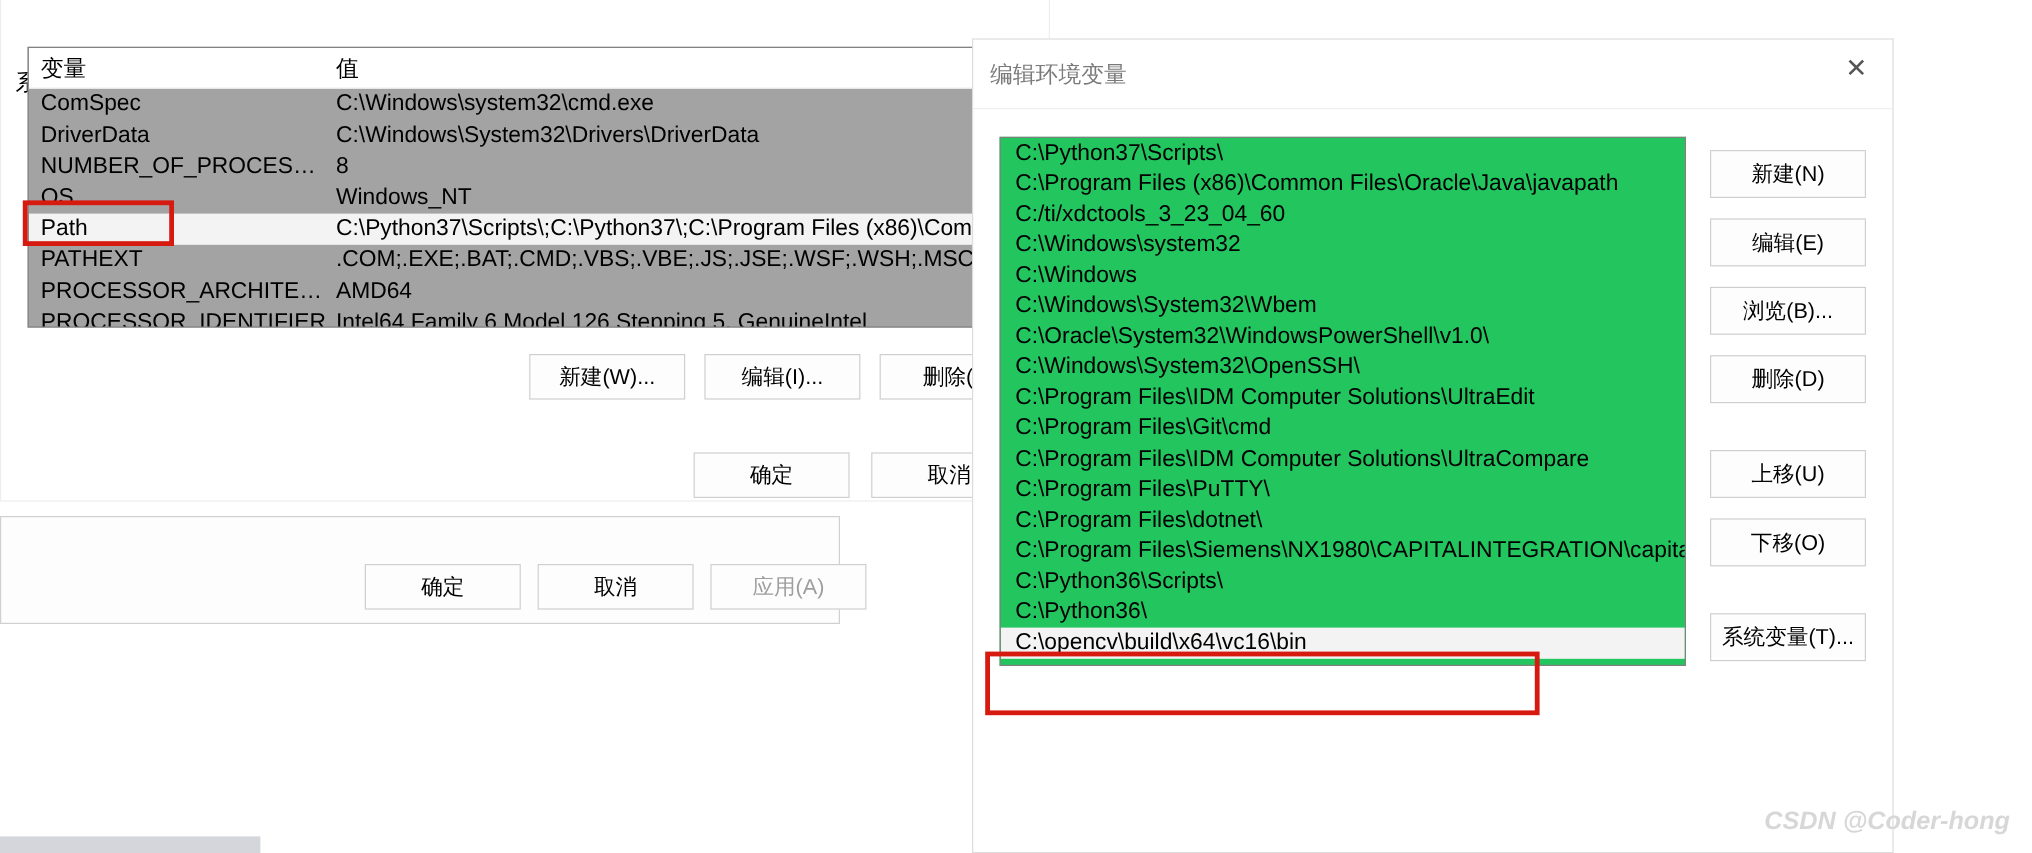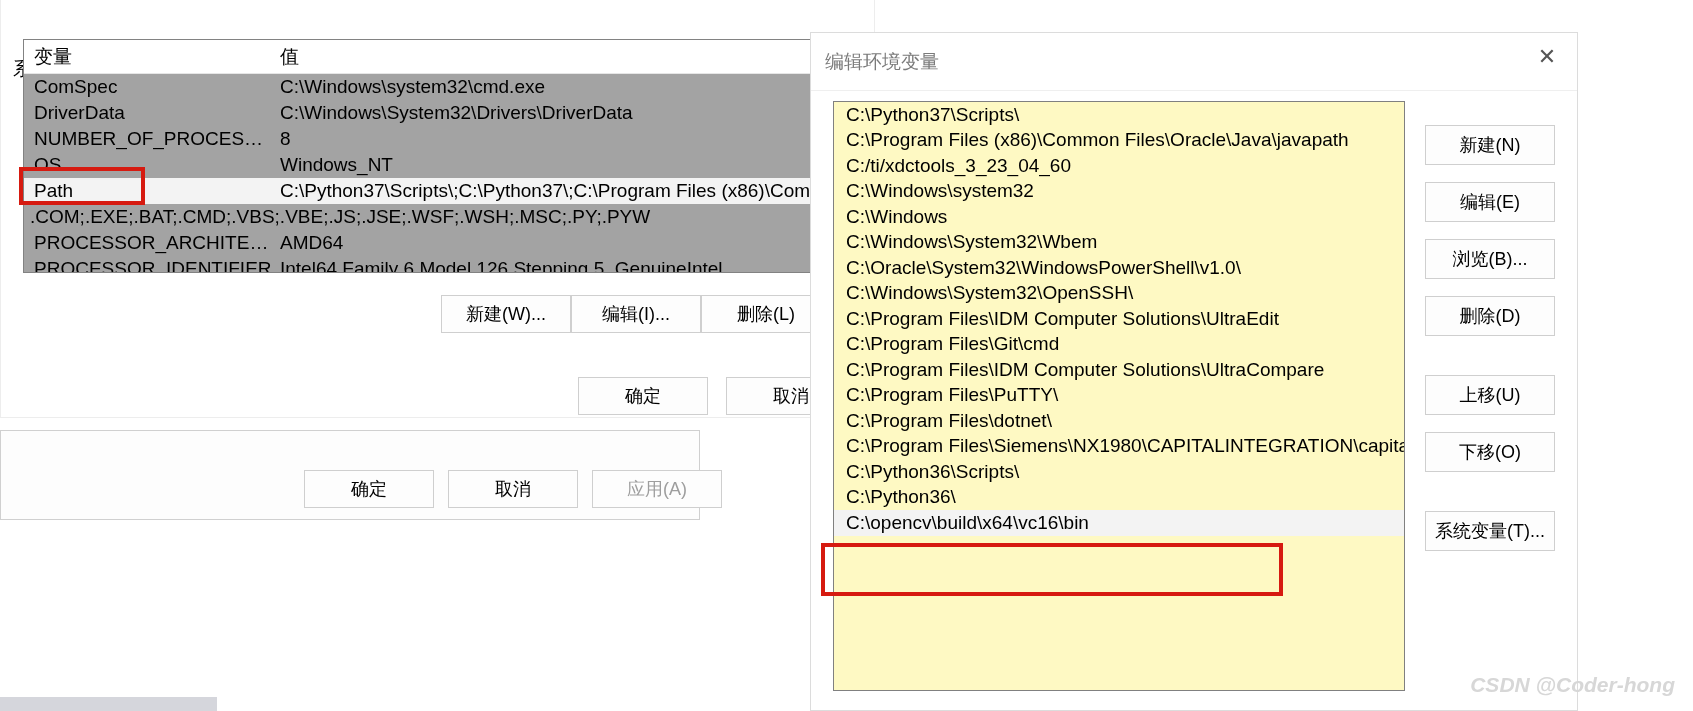--- a/index.html
+++ b/index.html
@@ -92,21 +92,21 @@
     color: #000;
     cursor: default;
     user-select: none;
   }
   .btn.disabled { color: #9e9e9e; }
   .sysvar-buttons {
     position: absolute;
     left: 440px;
     top: 342px;
     display: flex;
-    gap: 0;
+    gap: 16px;
   }
   .okcancel1 {
     position: absolute;
     left: 577px;
     top: 424px;
     display: flex;
     gap: 18px;
   }
   .okcancel2 {
     position: absolute;
@@ -143,25 +143,25 @@
     color: #555;
     font-size: 22px;
     line-height: 20px;
     text-align: center;
   }
   .edit-body {
     display: flex;
     height: calc(100% - 58px);
   }
   .path-listbox {
-    margin: 10px 0 0 22px;
+    margin: 23px 0 0 22px;
     width: 572px;
-    height: 590px;
+    height: 441px;
     border: 1px solid #808080;
-    background: #fef9c3;
+    background: #22c55e;
     overflow: hidden;
   }
   .path-item {
     height: 25.5px;
     padding-left: 12px;
     font-size: 19px;
     color: #000;
     display: flex;
     align-items: center;
     white-space: nowrap;
@@ -237,20 +237,21 @@
         </div>
         <div class="lv-row">
           <div class="col1">OS</div>
           <div class="col2">Windows_NT</div>
         </div>
         <div class="lv-row selected">
           <div class="col1">Path</div>
           <div class="col2">C:\Python37\Scripts\;C:\Python37\;C:\Program Files (x86)\Commo...</div>
         </div>
         <div class="lv-row">
+          <div class="col1">PATHEXT</div>
           <div class="col2">.COM;.EXE;.BAT;.CMD;.VBS;.VBE;.JS;.JSE;.WSF;.WSH;.MSC;.PY;.PYW</div>
         </div>
         <div class="lv-row">
           <div class="col1">PROCESSOR_ARCHITECTURE</div>
           <div class="col2">AMD64</div>
         </div>
         <div class="lv-row">
           <div class="col1">PROCESSOR_IDENTIFIER</div>
           <div class="col2">Intel64 Family 6 Model 126 Stepping 5, GenuineIntel</div>
         </div>

